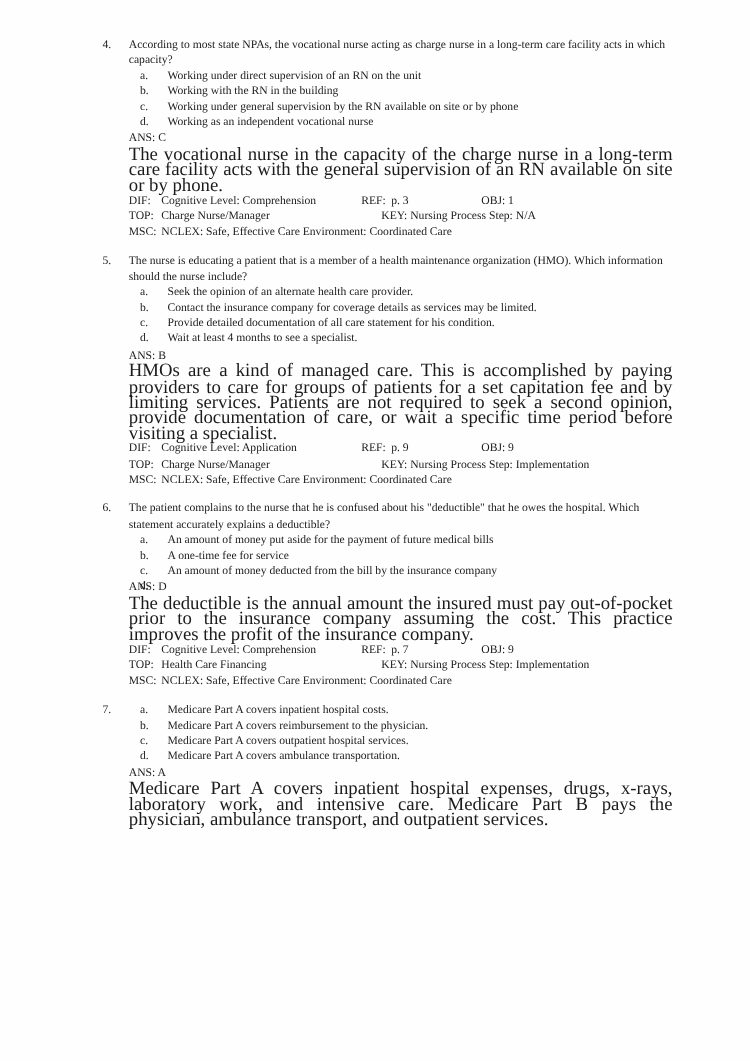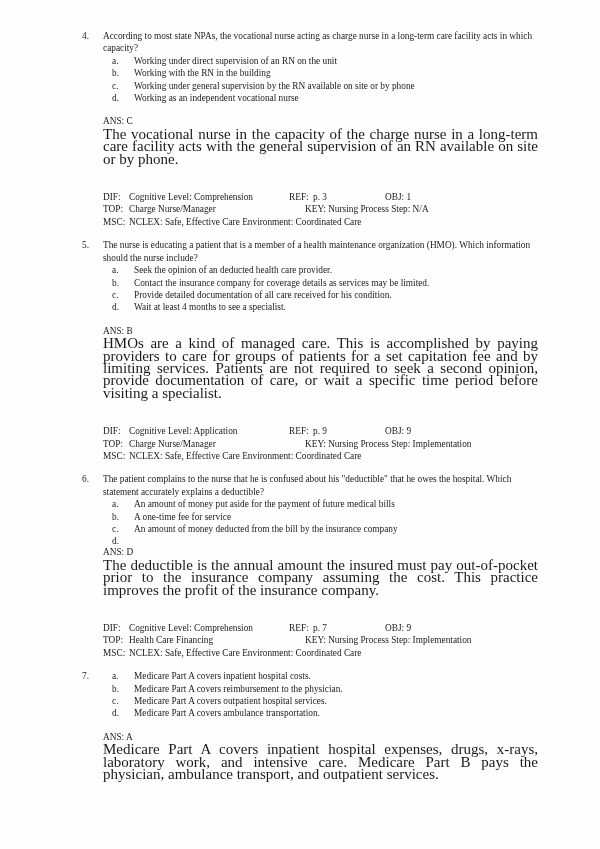--- a/index.html
+++ b/index.html
@@ -55,34 +55,34 @@
     line-height: 12.4px;
   }
   .option-letter {
     position: absolute;
     left: 30px;
     top: 0;
     width: 16px;
     font-size: 9.3px;
   }
   .ans-block {
-    margin-top: 11px;
+    margin-top: 1px;
     padding-left: 21px;
   }
   .ans-line {
     font-size: 9.3px;
     line-height: 12.4px;
   }
   .rationale {
     font-size: 15px;
     line-height: 12.4px;
     text-align: justify;
   }
   .meta {
-    margin-top: 26px;
+    margin-top: 0;
     padding-left: 21px;
     font-size: 9.3px;
     line-height: 12.4px;
     font-family: Liberation Serif, serif;
   }
   .meta-row {
     display: block;
     white-space: nowrap;
     font-size: 9.3px;
     line-height: 12.4px;
@@ -164,29 +164,29 @@
   </div>
 
   <div class="question-block">
     <div class="stem">
       <span class="stem-num">5.</span>
       <span>The nurse is educating a patient that is a member of a health maintenance organization (HMO). Which information should the nurse include?</span>
     </div>
     <ul class="options">
       <li class="option">
         <span class="option-letter">a.</span>
-        <span>Seek the opinion of an deducted health care provider.</span>
+        <span>Seek the opinion of an alternate health care provider.</span>
       </li>
       <li class="option">
         <span class="option-letter">b.</span>
         <span>Contact the insurance company for coverage details as services may be limited.</span>
       </li>
       <li class="option">
         <span class="option-letter">c.</span>
-        <span>Provide detailed documentation of all care received for his condition.</span>
+        <span>Provide detailed documentation of all care statement for his condition.</span>
       </li>
       <li class="option">
         <span class="option-letter">d.</span>
         <span>Wait at least 4 months to see a specialist.</span>
       </li>
     </ul>
     <div class="ans-block">
       <div class="ans-line">ANS: B</div>
       <div class="rationale">HMOs are a kind of managed care. This is accomplished by paying providers to care for groups of patients for a set capitation fee and by limiting services. Patients are not required to seek a second opinion, provide documentation of care, or wait a specific time period before visiting a specialist.</div>
     </div>

